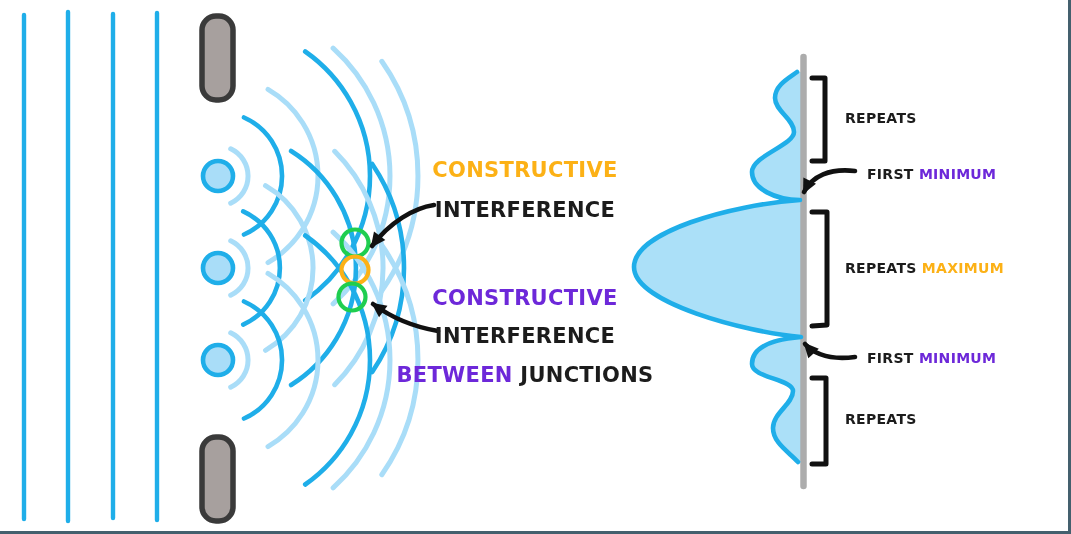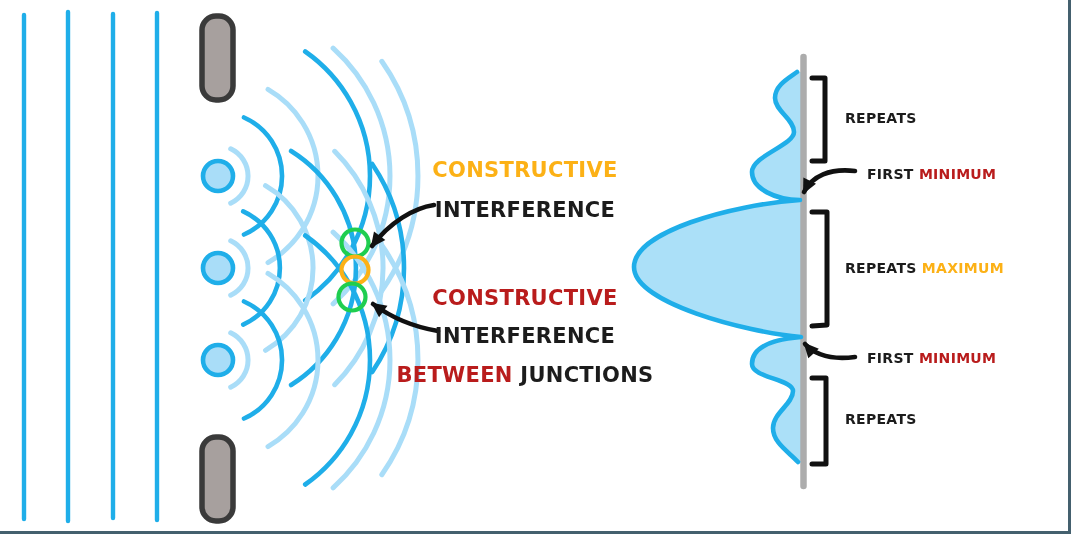--- a/index.html
+++ b/index.html
@@ -13,21 +13,21 @@
   .lbl{
     position:absolute;font-weight:700;font-size:14px;line-height:22px;
     letter-spacing:.3px;color:#1C1C1C;white-space:nowrap;
   }
   .l-line{
     position:absolute;left:394px;width:262px;text-align:center;
     font-weight:700;font-size:21px;line-height:22px;letter-spacing:.3px;
     color:#1C1C1C;white-space:nowrap;
   }
   .c-orange{color:#FCB116;}
-  .c-green{color:#b91c1c;}
+  .c-green{color:#6d28d9;}
 </style>
 </head>
 <body>
 
 <div id="stage">
 
   <svg id="art" width="1068" height="531" viewBox="0 0 1068 531">
     <defs>
       <marker id="ah" viewBox="0 0 12 12" refX="10" refY="6" markerUnits="userSpaceOnUse" markerWidth="17" markerHeight="17" orient="auto">
         <path d="M1,1 L11.5,6 L1,11 Z" fill="#111"></path>

